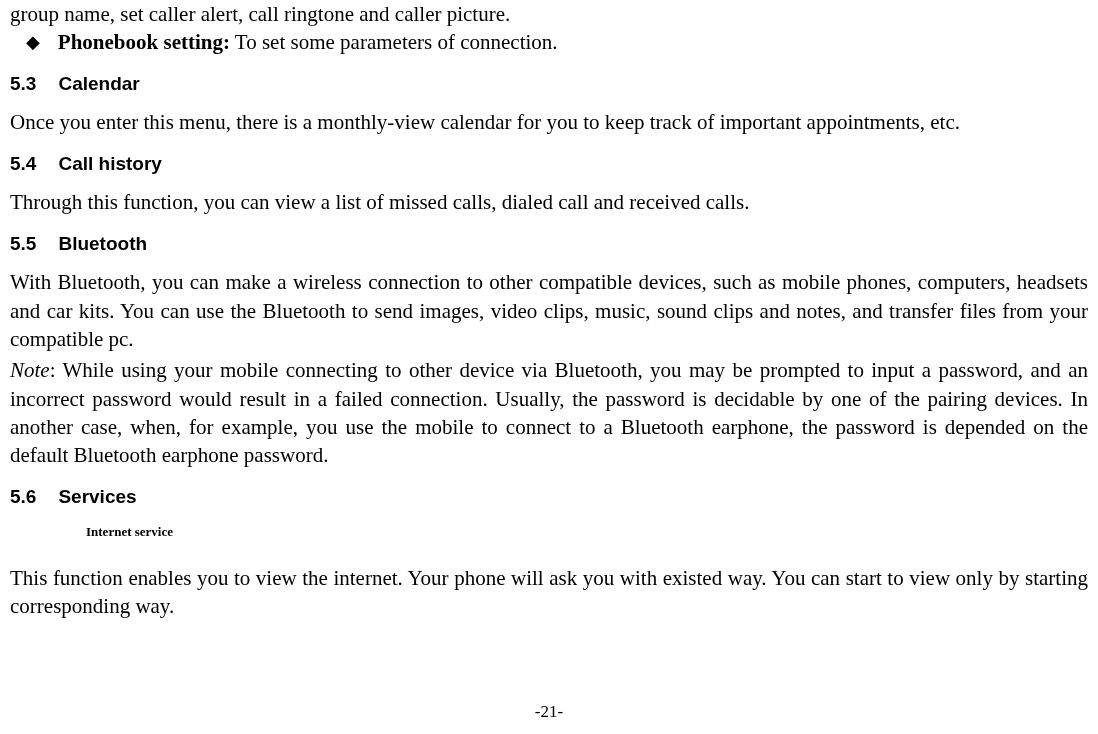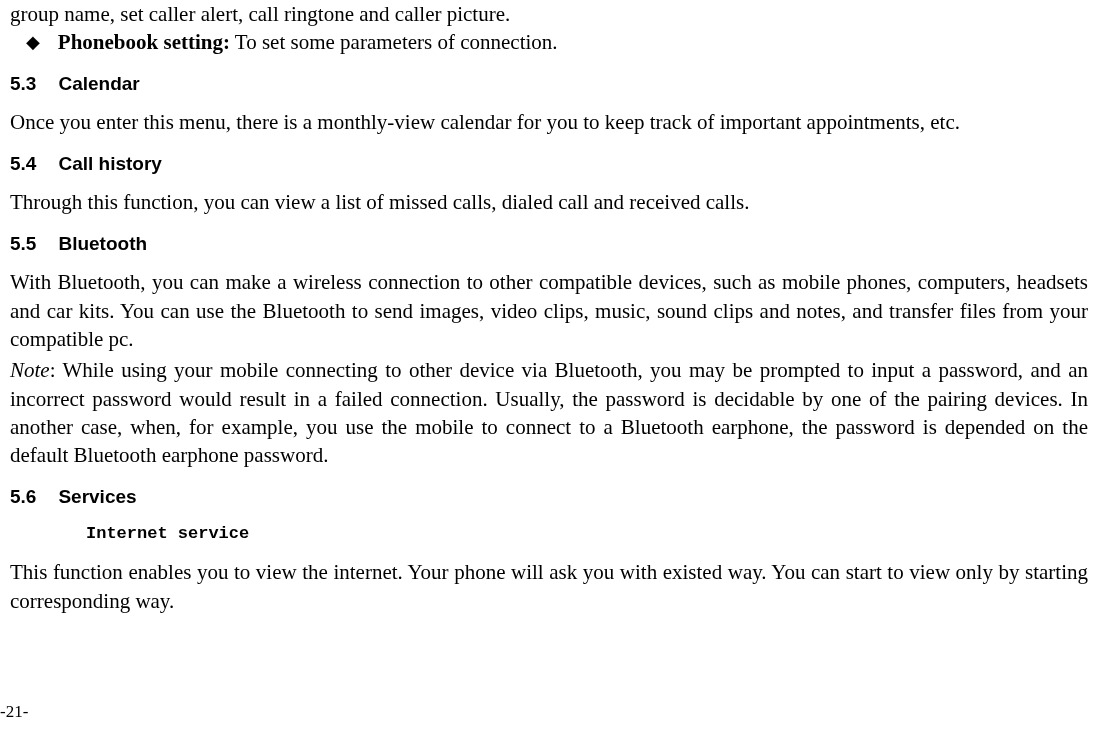--- a/index.html
+++ b/index.html
@@ -35,44 +35,44 @@
       font-family: Arial, Helvetica, sans-serif;
       font-weight: bold;
       font-size: 19px;
       margin-top: 14px;
       margin-bottom: 12px;
     }
     .section-heading .num {
       margin-right: 22px;
     }
     .sub-heading {
-      font-family: Liberation Mono, monospace;
+      font-family: Liberation Serif, serif;
       font-weight: bold;
-      font-size: 17px;
+      font-size: 13px;
       margin-top: 14px;
-      margin-bottom: 12px;
+      margin-bottom: 23px;
       margin-left: 76px;
     }
     .body-text {
       text-align: justify;
       margin-bottom: 3px;
     }
     .bold {
       font-weight: bold;
     }
     .bold-italic {
       font-weight: normal;
       font-style: italic;
     }
     .page-num {
       position: absolute;
       bottom: 10px;
       left: 0;
       right: 0;
-      text-align: left;
+      text-align: center;
       font-size: 17px;
     }
   </style>
 </head>
 <body>
 
 <div class="line-fragment">group name, set caller alert, call ringtone and caller picture.</div>
 
 <div class="bullet-item">
   <span class="bullet-marker">◆</span>

